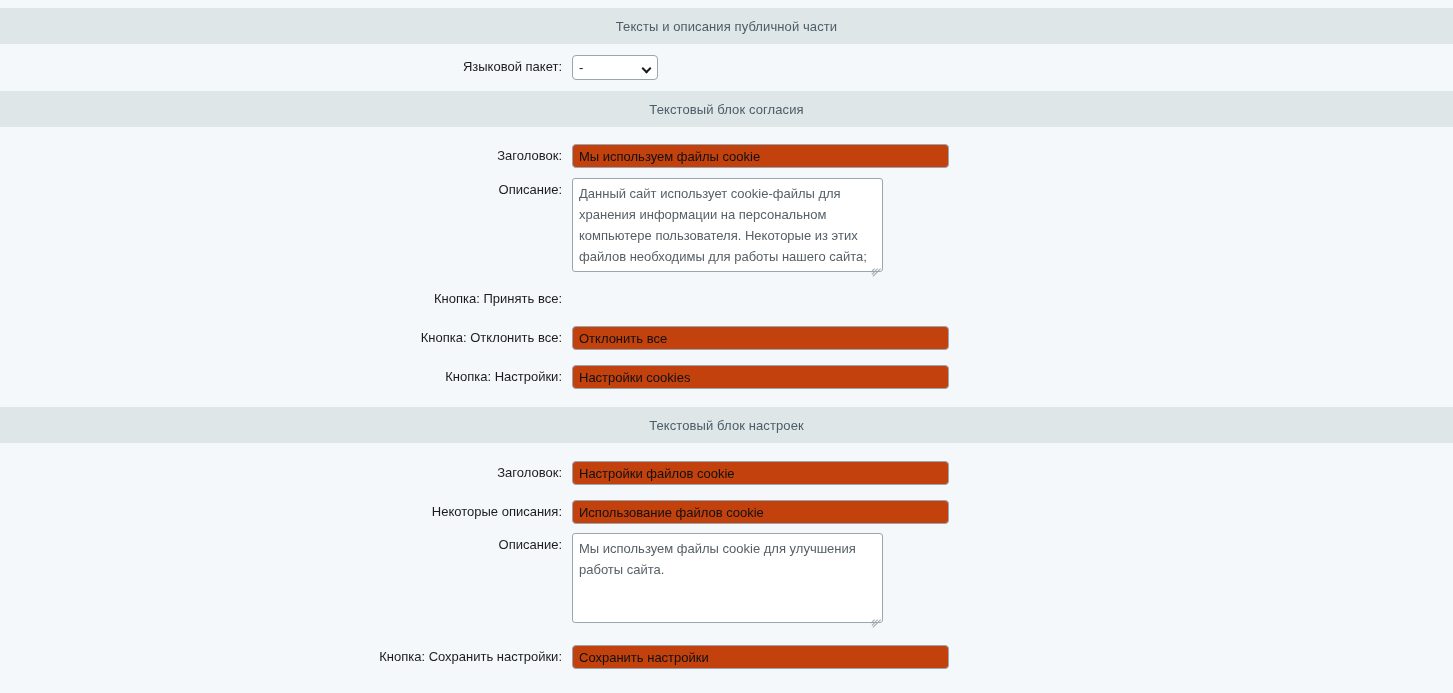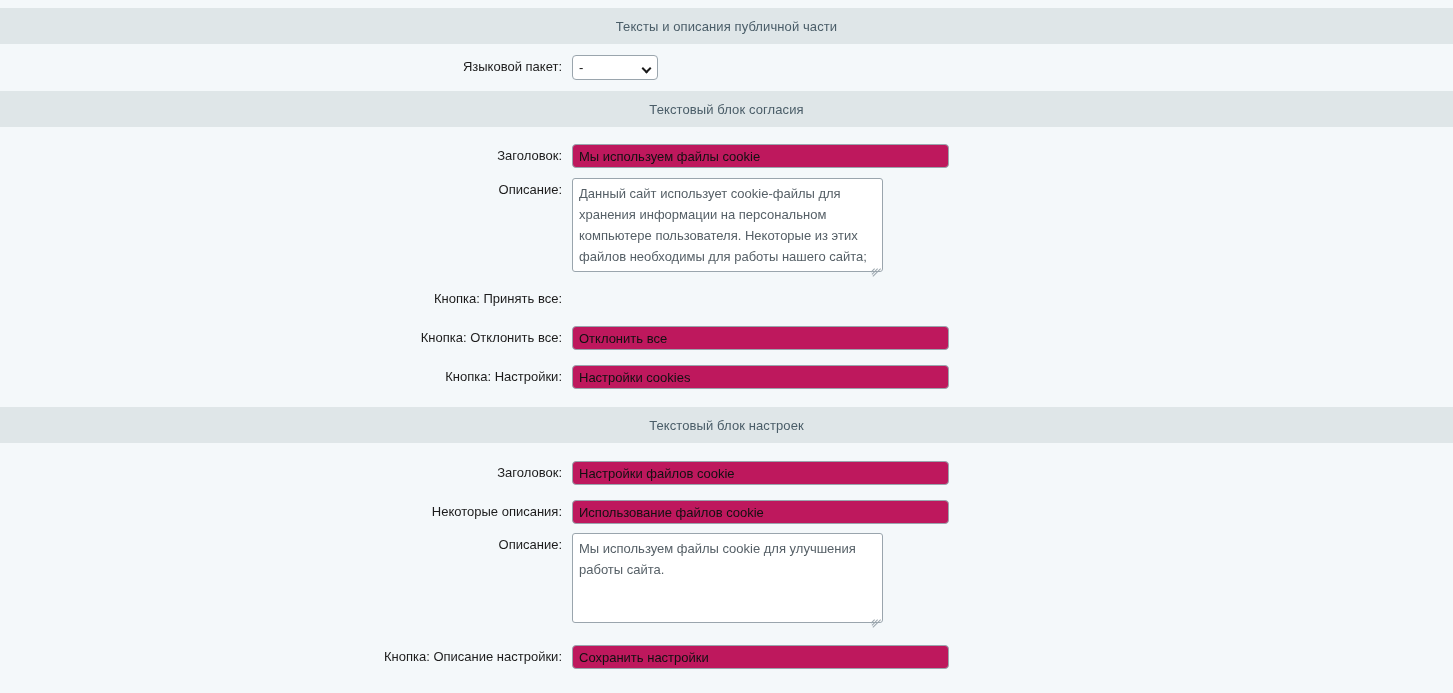--- a/index.html
+++ b/index.html
@@ -66,21 +66,21 @@
   }
 
   
   input.text-field {
     width: 377px;
     height: 24px;
     box-sizing: border-box;
     padding: 2px 6px;
     border: 1px solid #9aa5ad;
     border-radius: 4px;
-    background: #be185d;
+    background: #c2410c;
     font-family: "Liberation Sans", "DejaVu Sans", sans-serif;
     font-size: 13px;
     color: #111111;
     outline: none;
   }
 
   
   .select-wrap {
     position: relative;
     width: 86px;
@@ -288,19 +288,19 @@
             <i></i>
             <i></i>
         </span>
       </div>
     </div>
   </div>
 
   <div class="body-block" style="height:19px;"></div>
 
   <div class="form-row">
-    <div class="form-label">Кнопка: Описание настройки:</div>
+    <div class="form-label">Кнопка: Сохранить настройки:</div>
     <div class="form-control">
       <input class="text-field" type="text" value="Сохранить настройки" style="">
     </div>
   </div>
 
 </div>
 
 </body></html>

